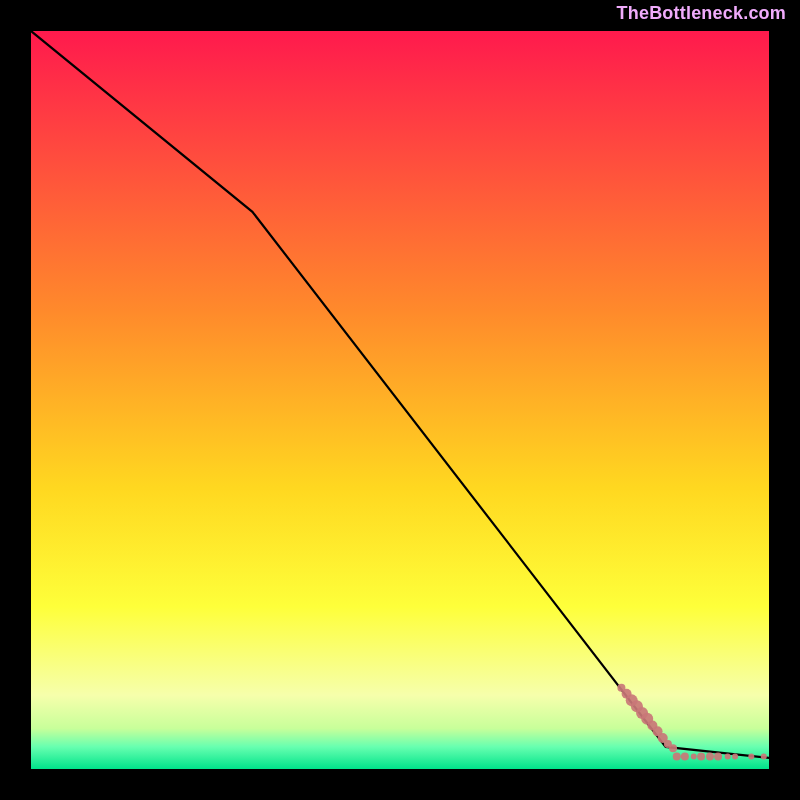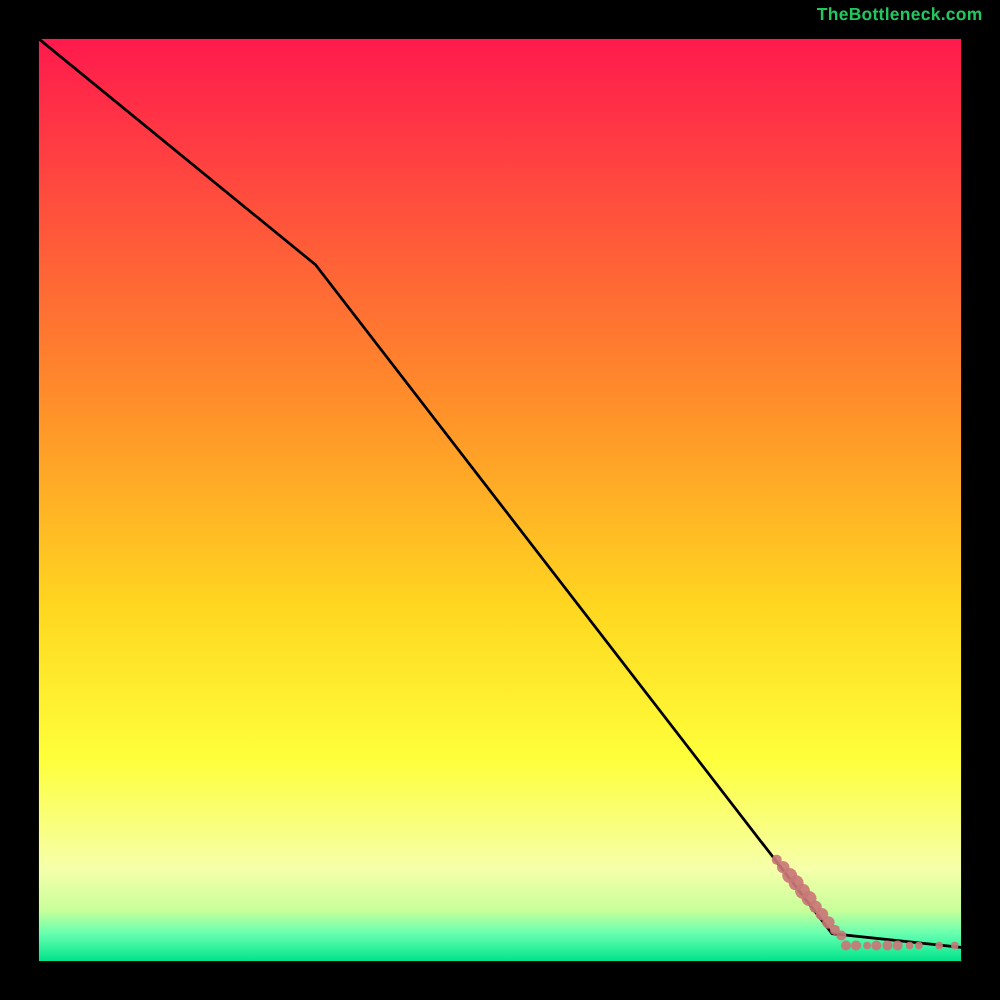--- a/index.html
+++ b/index.html
@@ -14,22 +14,22 @@
   .frame {
     position: relative;
     width: 800px;
     height: 800px;
     background: #000;
   }
   .watermark {
     position: absolute;
     top: 3px;
     right: 14px;
-    color: #22c55e;
-    font-size: 14px;
+    color: #f0abfc;
+    font-size: 18px;
     font-weight: 600;
     letter-spacing: 0.2px;
     z-index: 5;
     user-select: none;
   }
   .plot {
     position: absolute;
     left: 31px;
     top: 31px;
     width: 738px;

